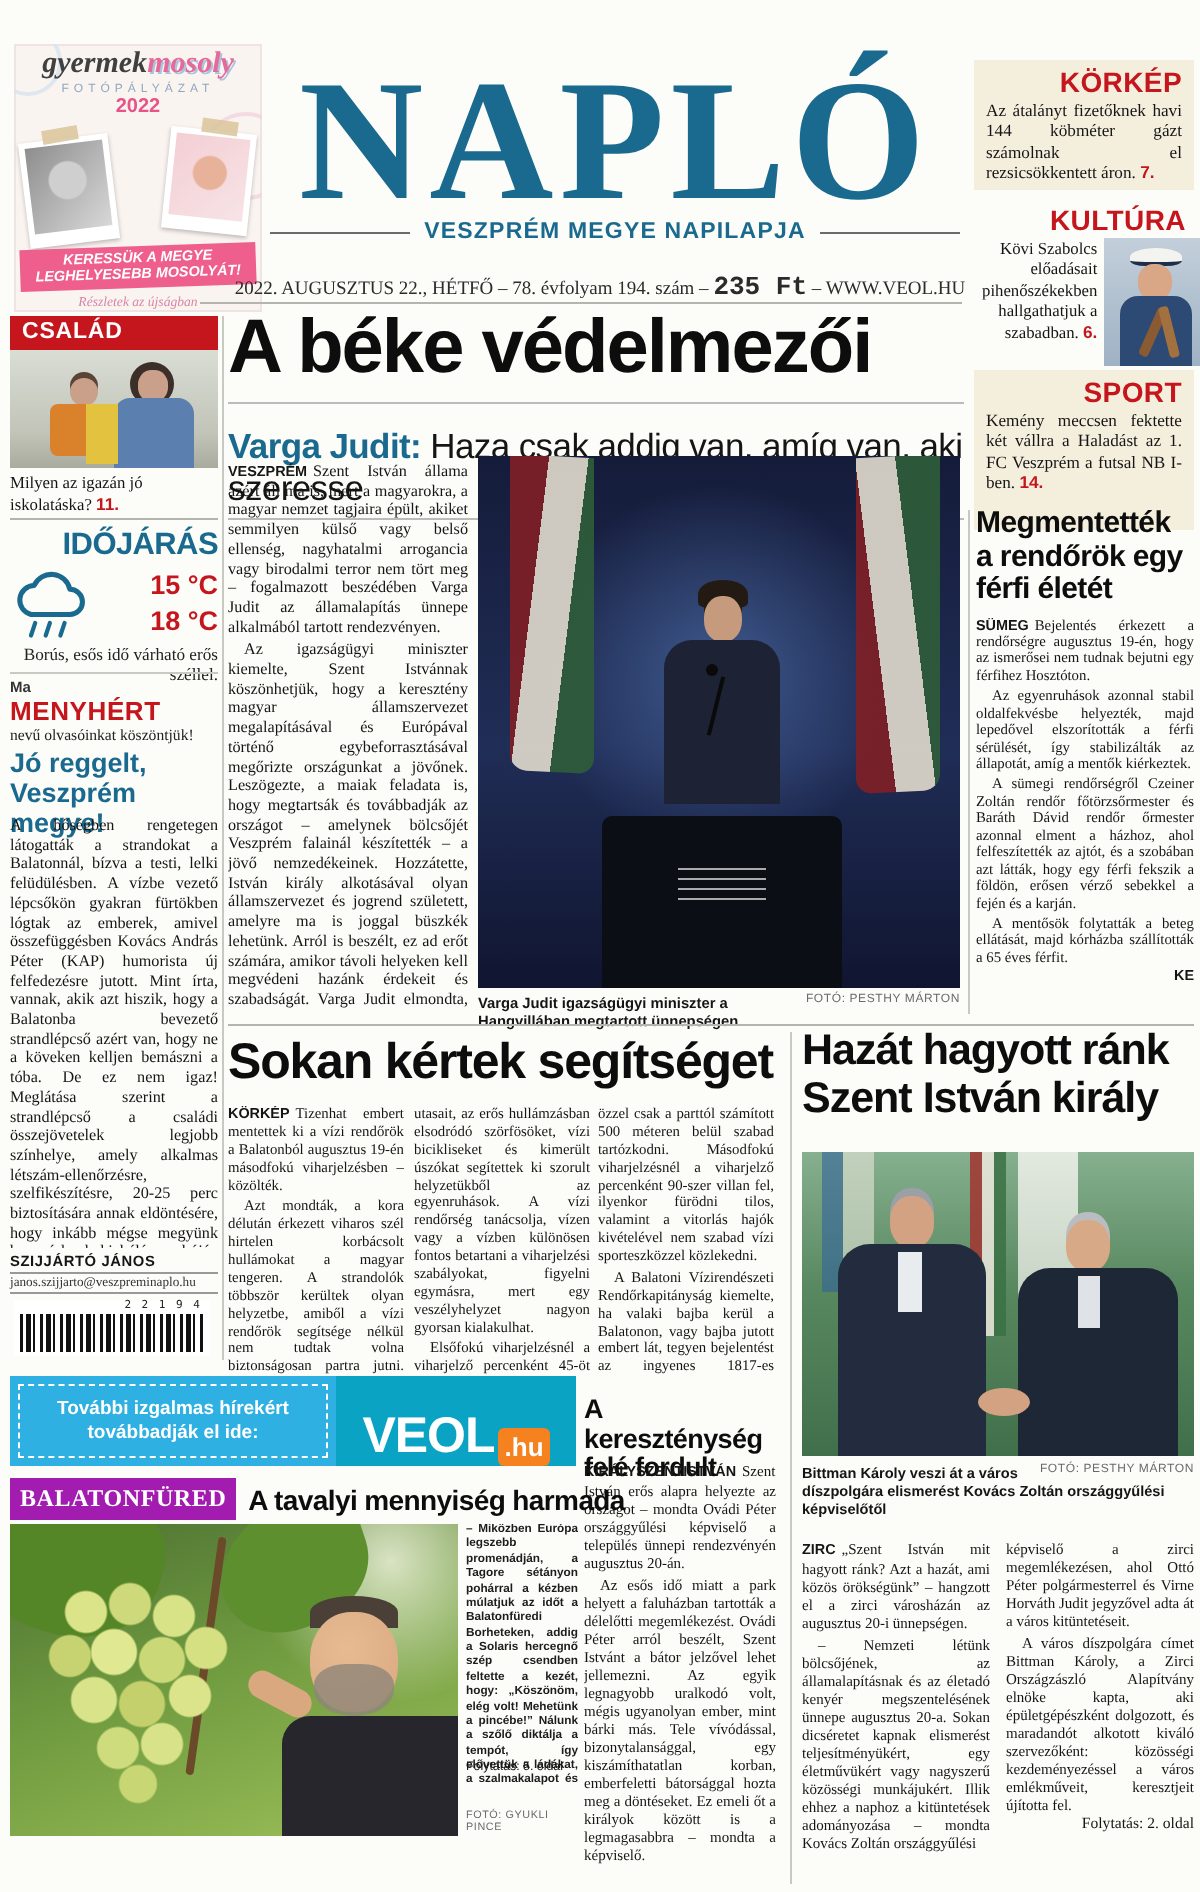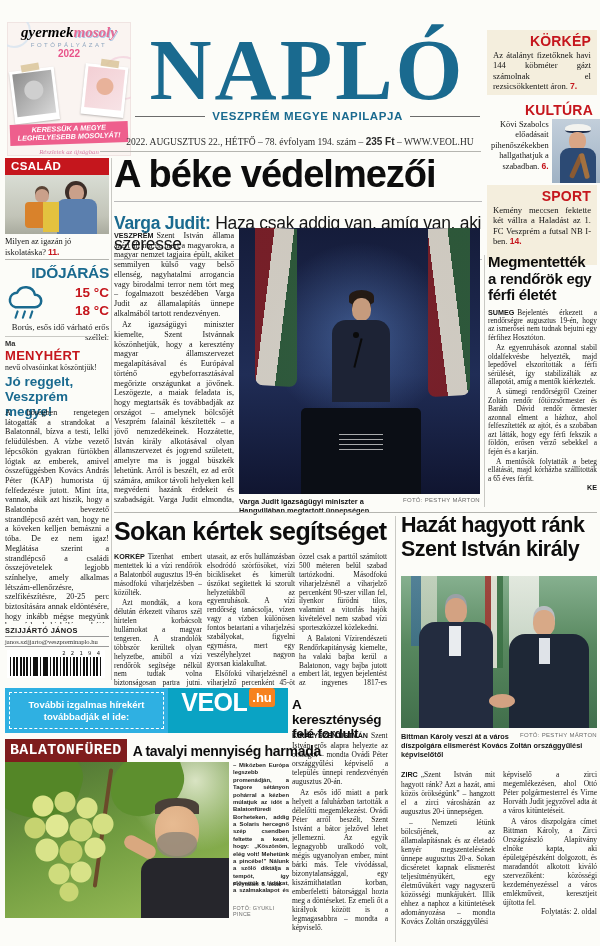--- a/index.html
+++ b/index.html
@@ -12,21 +12,21 @@
   .abs { position: absolute; }
   .vline { position:absolute; width:1px; background:#c9c9c4; }
   .hline { position:absolute; height:1px; background:#b5b5b0; }
 
   
   .promo { left:7px; top:22px; width:124px; height:134px; background:#faf4f1; overflow:hidden; box-shadow:0 0 0 1px #f0e4e2 inset; }
   .doodle { position:absolute; border:2px solid #d7e3f0; border-radius:50%; opacity:.8; }
   .d1 { width:34px; height:34px; left:-10px; top:-8px; }
   .d2 { width:44px; height:44px; right:-14px; top:34px; border-color:#f3d3de; }
   .promo-title { position:relative; text-align:center; margin-top:3px; font-family:"Liberation Serif",serif; font-style:italic; font-weight:bold; font-size:15px; line-height:1; }
-  .promo-title .pa { color:#000000; }
+  .promo-title .pa { color:#404040; }
   .promo-title .pb { color:#e66a95; text-shadow:1px 1px 0 #a9c4e2; }
   .promo-sub { position:relative; text-align:center; font-family:"Liberation Sans",sans-serif; font-size:6px; letter-spacing:2.5px; color:#8fa6bf; margin-top:2px; }
   .promo-year { position:relative; text-align:center; font-family:"Liberation Sans",sans-serif; font-weight:bold; font-size:10px; color:#e8538a; }
   .pol { position:absolute; background:#fff; padding:3px 3px 7px 3px; box-shadow:0 1px 2px rgba(0,0,0,.25); }
   .pol-left { left:5px; top:47px; width:45px; height:53px; transform:rotate(-7deg); }
   .pol-right { right:5px; top:43px; width:43px; height:51px; transform:rotate(6deg); }
   .pol-img { width:100%; height:100%; }
   .pol-img.boy { background: radial-gradient(circle at 50% 42%, #cfcfcf 0 9px, transparent 10px), linear-gradient(135deg,#8e8e8e,#d8d8d8); }
   .pol-img.girl { background: radial-gradient(circle at 50% 45%, #e8b29a 0 8px, transparent 9px), linear-gradient(135deg,#f3cfd4,#f7e3e6); }
   .tape { position:absolute; width:18px; height:7px; background:#d9c49a; opacity:.85; }
@@ -35,21 +35,21 @@
   .promo-ribbon { position:absolute; left:3px; right:3px; top:101px; background:#ee5f8d; color:#fff; font-family:"Liberation Sans",sans-serif; font-weight:bold; font-style:italic; font-size:7.2px; line-height:1.15; text-align:center; padding:2px 1px; transform:rotate(-2deg); }
   .promo-note { position:absolute; left:0; right:0; bottom:1px; text-align:center; font-style:italic; font-size:6.8px; color:#d884a8; }
 
   
   .masthead { left:135px; top:28px; width:345px; text-align:center; }
   .mh-title { font-family:"Liberation Serif",serif; font-weight:bold; font-size:86px; line-height:.98; color:#1a6a8f; letter-spacing:3px; }
   .mh-subrow { display:flex; align-items:center; gap:7px; margin-top:-2px; }
   .mh-rule { flex:1; height:1px; background:#6b6b6b; }
   .mh-subtitle { font-family:"Liberation Sans",sans-serif; font-weight:bold; font-size:11.5px; letter-spacing:.6px; color:#1a6a8f; white-space:nowrap; }
   .dateline { left:100px; top:136px; width:400px; text-align:center; font-size:9.5px; color:#2b2b2b; }
-  .dateline b { font-family:Liberation Sans, sans-serif; font-size:10px; }
+  .dateline b { font-family:Liberation Mono, monospace; font-size:13px; }
   .header-rule { left:100px; top:151px; width:381px; }
 
   
   .rail-box { position:absolute; left:487px; width:110px; padding:3px 6px 4px 6px; }
   .rail-cream { background:#f4eedd; }
   .rail-label { font-family:"Liberation Sans",sans-serif; font-weight:bold; font-size:14px; color:#c5161d; text-align:right; letter-spacing:.2px; }
   .rail-text { font-size:8.6px; line-height:1.22; text-align:justify; margin-top:1px; }
   .pg { color:#c5161d; font-weight:bold; font-family:"Liberation Sans",sans-serif; font-size:8.6px; }
   .rk { top:30px; height:65px; }
   .ku { top:100px; height:81px; padding:2px 4px; }
@@ -151,27 +151,27 @@
   .zirc-col .colbody, .zirc-col p { font-size:7.5px; }
 
   
   .ker-headline { left:292px; top:698px; width:98px; font-family:"Liberation Sans",sans-serif; font-weight:bold; font-size:13.5px; line-height:1.08; letter-spacing:-.3px; color:#0d0d0d; }
   .ker-body { left:292px; top:731px; width:96px; height:202px; font-size:7.5px; }
 
   
   .banner { left:5px; top:688px; width:283px; height:45px; display:flex; }
   .banner-left { flex:1; background:#2fb0e2; position:relative; }
   .banner-left-inner { position:absolute; inset:4px; border:1.5px dashed #fff; display:flex; flex-direction:column; justify-content:center; text-align:center; color:#fff; font-family:"Liberation Sans",sans-serif; font-weight:bold; font-size:9.5px; line-height:1.25; }
-  .banner-right { width:120px; background:#0aa3c4; display:flex; align-items:flex-start; justify-content:center; gap:2px; }
+  .banner-right { width:120px; background:#0aa3c4; display:flex; align-items:flex-end; justify-content:center; gap:2px; }
   .veol { color:#fff; font-family:"Liberation Sans",sans-serif; font-weight:bold; font-size:25px; letter-spacing:-.5px; }
   .veol-tld { background:#f6821f; color:#fff; font-family:"Liberation Sans",sans-serif; font-weight:bold; font-size:13px; padding:2px 3px; border-radius:3px; }
 
   
   .bfured-head { left:5px; top:739px; width:283px; display:flex; align-items:center; gap:6px; }
-  .bfured-chip { background:#7f1d1d; color:#fff; font-family:Liberation Mono, monospace; font-weight:bold; font-size:15px; padding:3px 5px; letter-spacing:.3px; flex:none; }
+  .bfured-chip { background:#a21caf; color:#fff; font-family:Liberation Serif, serif; font-weight:bold; font-size:12px; padding:3px 5px; letter-spacing:.3px; flex:none; }
   .bfured-title { font-family:"Liberation Sans",sans-serif; font-weight:bold; font-size:14px; letter-spacing:-.3px; color:#0d0d0d; white-space:nowrap; }
   .grapes-photo { left:5px; top:762px; width:224px; height:156px; overflow:hidden;
     background: radial-gradient(circle at 85% 12%, rgba(255,255,240,.75), transparent 30%),
                 linear-gradient(160deg,#4c7033 0%,#6f9a3f 45%,#9ec15a 100%); }
   .leaf { position:absolute; background:#5d8f2e; border-radius:62% 38% 55% 45%; }
   .lf1 { left:-14px; top:-18px; width:90px; height:74px; transform:rotate(16deg); background:#548627; }
   .lf2 { left:104px; top:-10px; width:76px; height:62px; transform:rotate(-18deg); }
   .lf3 { left:150px; top:96px; width:70px; height:58px; transform:rotate(28deg); background:#4e7f24; }
   .cluster { position:absolute; left:16px; top:28px; width:116px; height:118px;
     background:

